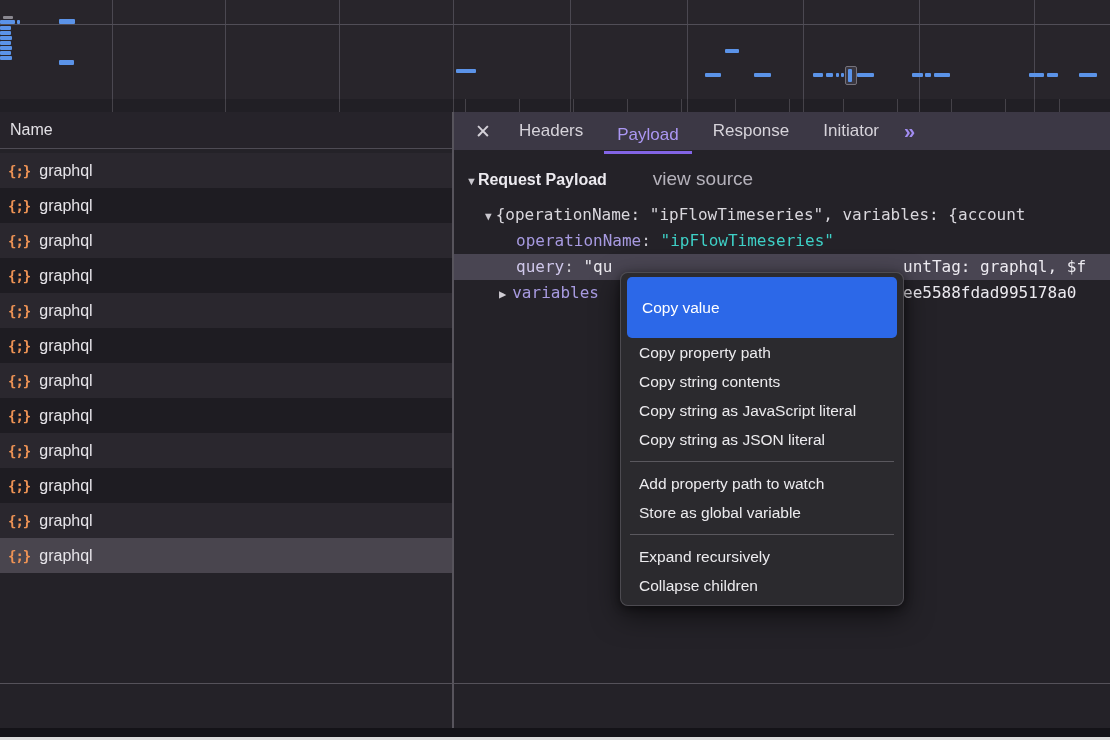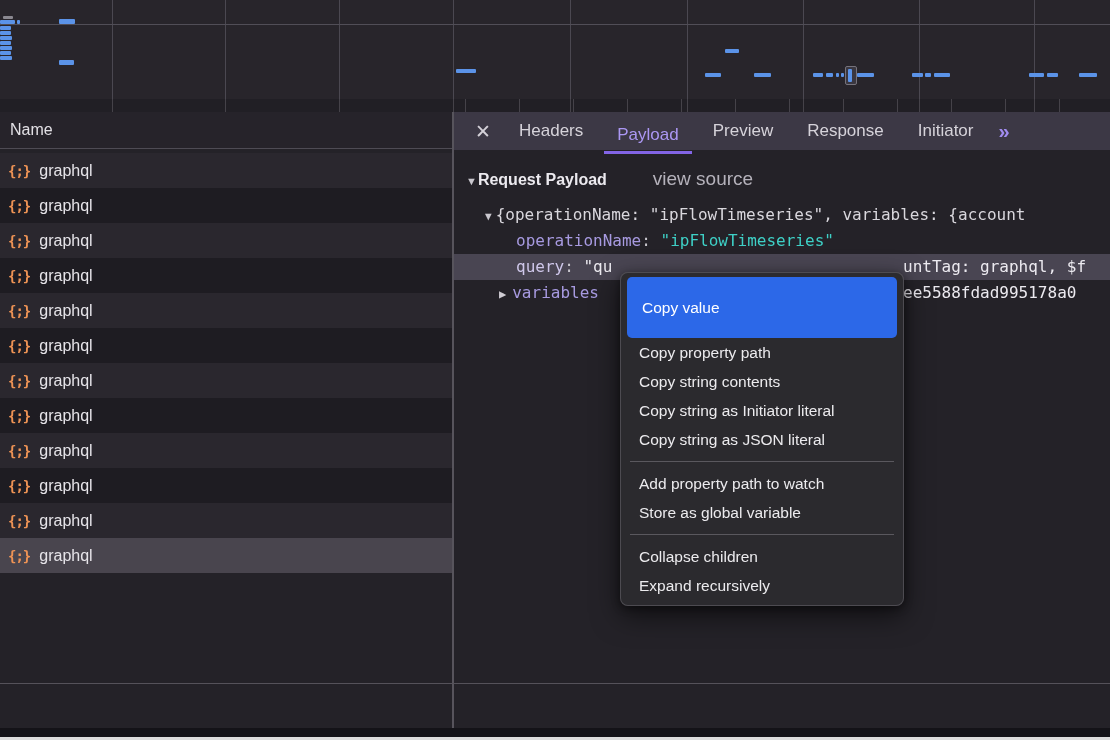--- a/index.html
+++ b/index.html
@@ -198,21 +198,20 @@
       </div>
   </div>
 
   <div id="v-divider"></div>
 
   <div id="right-panel">
     <div id="tab-bar">
       <div class="close-x">✕</div>
       <div class="tab">Headers</div>
       <div class="tab active">Payload</div>
-      <div class="tab">Preview</div>
       <div class="tab">Response</div>
       <div class="tab">Initiator</div>
       <div class="overflow-chevrons">»</div>
     </div>
 
     <div id="payload">
       <div id="payload-header">
         <span class="small-tri">▼</span>
         <span id="section-title">Request Payload</span>
         <span id="view-source">view source</span>
@@ -235,26 +234,26 @@
         <span class="tri-closed">▶</span><span class="k">variables</span>
         <span class="frag">ee5588fdad995178a0</span>
       </div>
     </div>
   </div>
 
   <div id="context-menu">
       <div class="menu-item active">Copy value</div>
       <div class="menu-item">Copy property path</div>
       <div class="menu-item">Copy string contents</div>
-      <div class="menu-item">Copy string as Initiator literal</div>
+      <div class="menu-item">Copy string as JavaScript literal</div>
       <div class="menu-item">Copy string as JSON literal</div>
       <div class="menu-separator"></div>
       <div class="menu-item">Add property path to watch</div>
       <div class="menu-item">Store as global variable</div>
       <div class="menu-separator"></div>
+      <div class="menu-item">Expand recursively</div>
       <div class="menu-item">Collapse children</div>
-      <div class="menu-item">Expand recursively</div>
     </div>
 
   <div id="h-border"></div>
   <div id="bottom-bar"></div>
   <div id="bottom-edge"></div>
 </div>
 
 </body></html>

